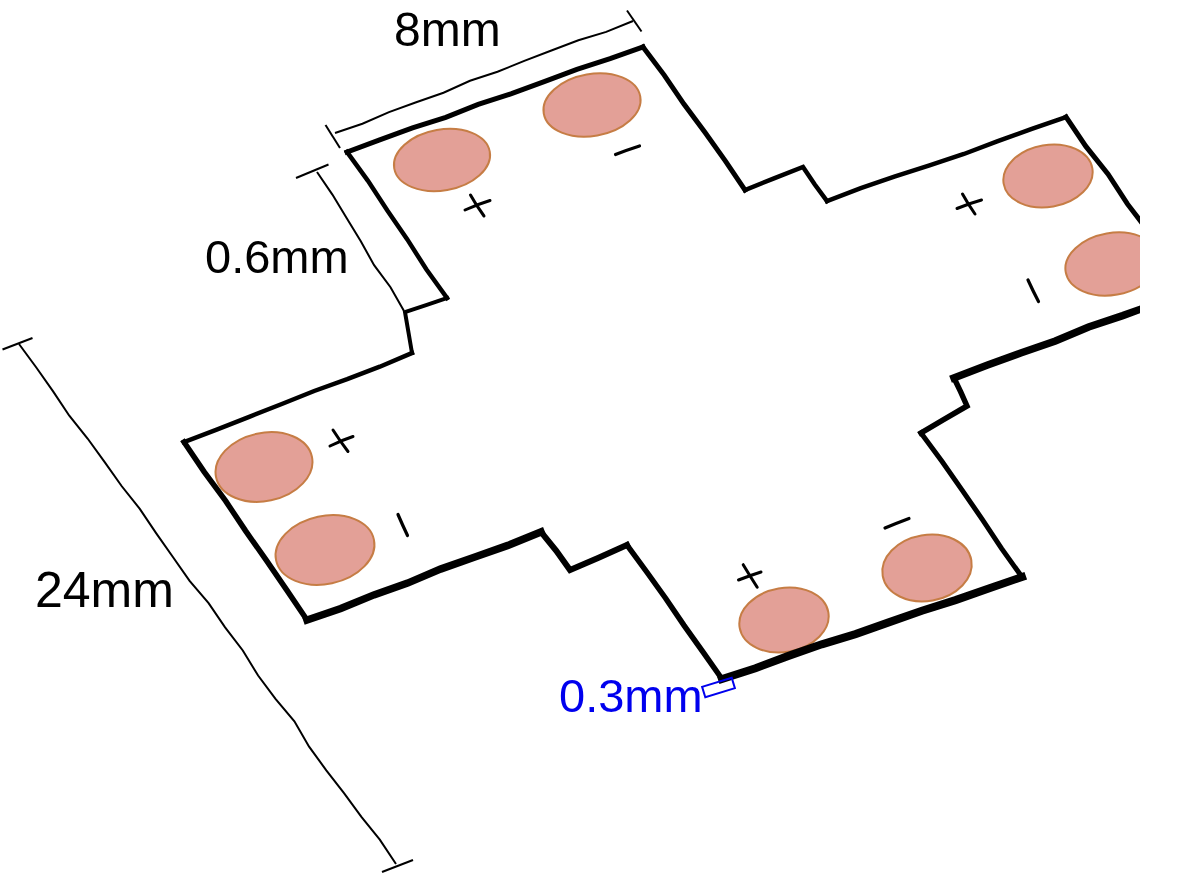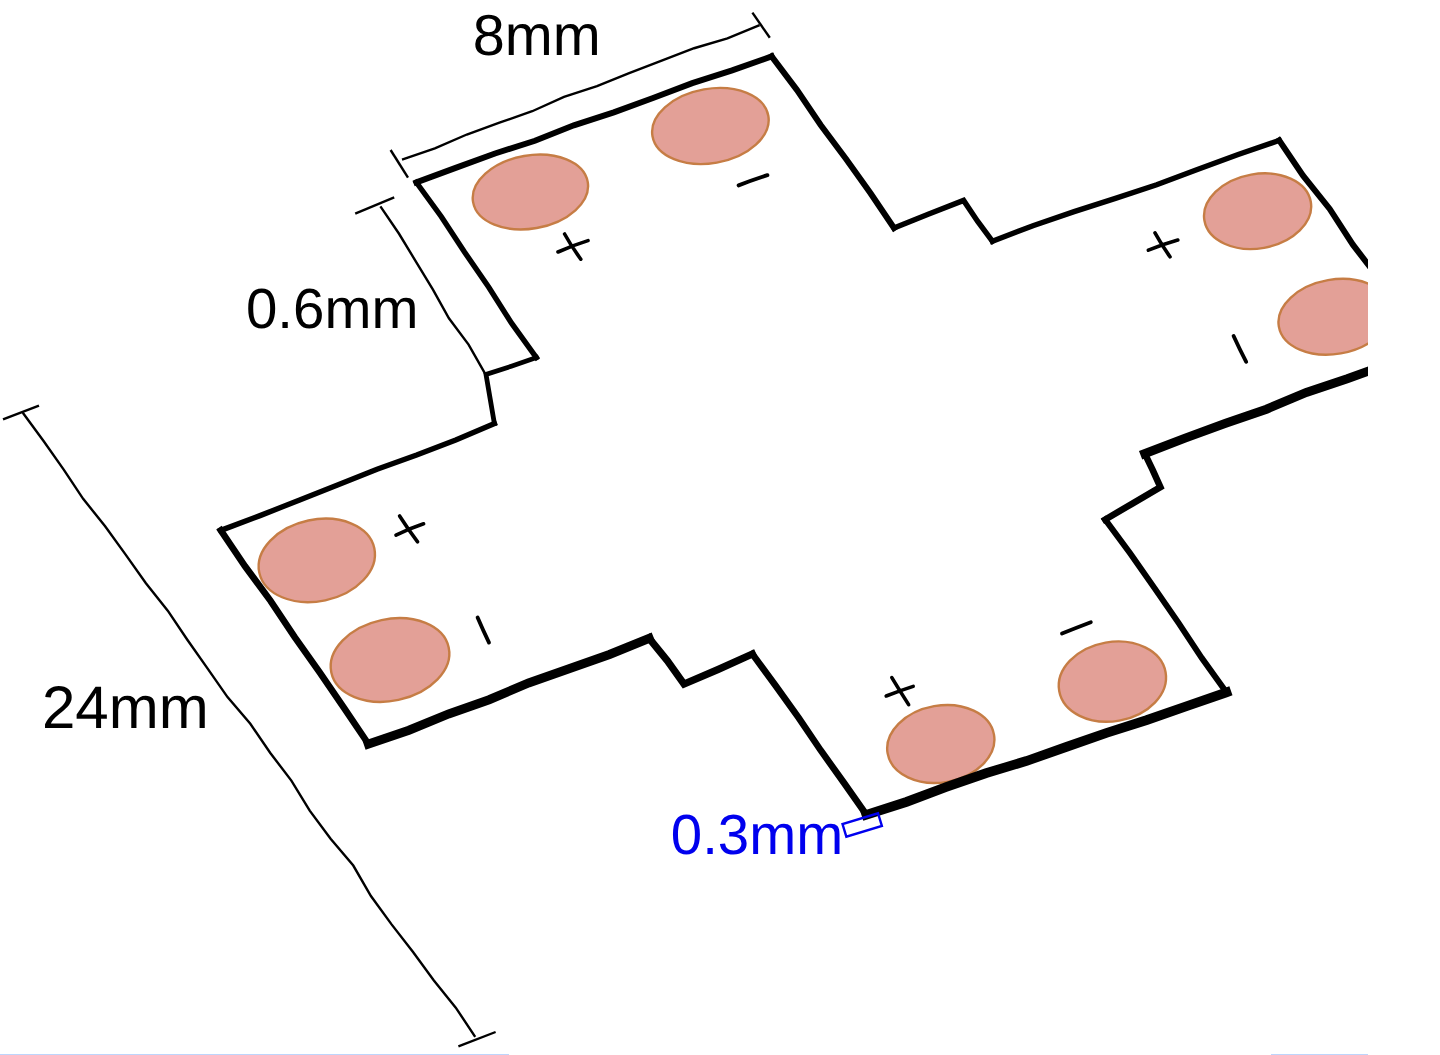--- a/index.html
+++ b/index.html
@@ -1,16 +1,16 @@
 <!DOCTYPE html>
 <html><head>
 <meta charset="utf-8">
 <style>
   html,body{margin:0;padding:0;background:#ffffff;}
-  .wrap{width:1140px;height:879px;position:relative;overflow:hidden;background:#3b82f6;}
+  .wrap{width:1140px;height:879px;position:relative;overflow:hidden;background:#fdba74;}
   text{font-family:"Liberation Sans", sans-serif;}
 </style>
 </head>
 <body>
 <div class="wrap">
 <svg width="1200" height="879" viewBox="0 0 1200 879">
 
   <rect x="0" y="0" width="1200" height="879" fill="#ffffff"></rect>
 
   <g fill="#e3a097" stroke="#c67d45" stroke-width="2">

